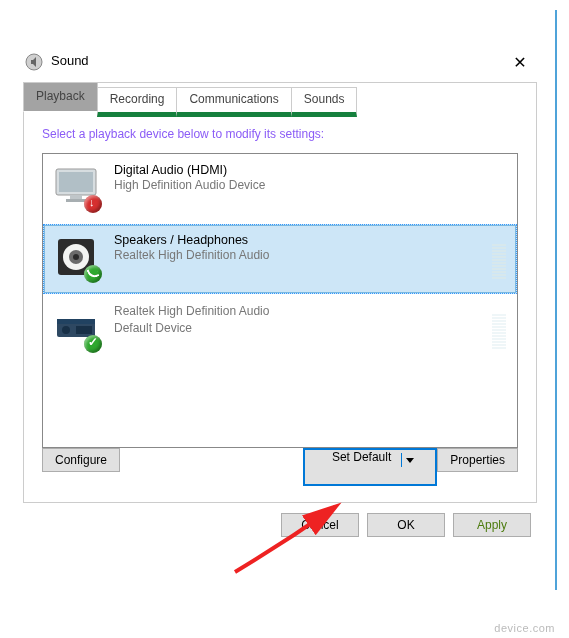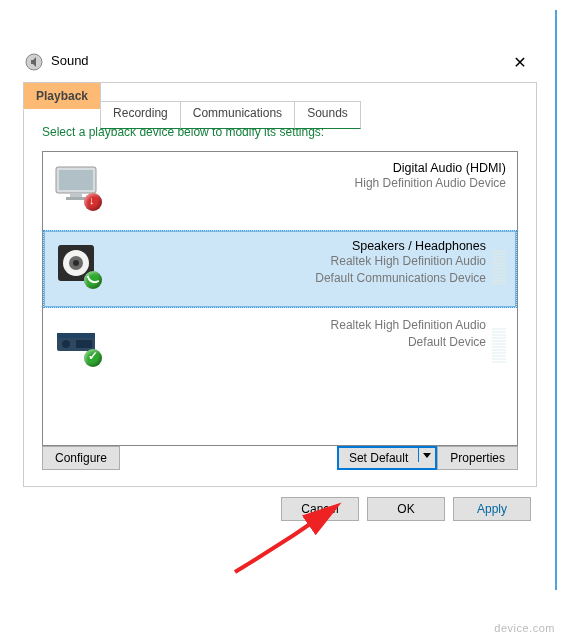--- a/index.html
+++ b/index.html
@@ -58,48 +58,47 @@
     border-bottom: none;
     background: #fff;
     color: #444;
     margin-right: -1px;
     cursor: pointer;
     position: relative;
   }
   .tab.active {
     border-bottom: 1px solid #fff;
     z-index: 2;
-    background: #fdba74;
-    font-weight: bold;
+    background: #a3a3a3;
+    font-weight: normal;
   }
   .tab:not(.active) {
-    top: 19px;
+    top: 5px;
     padding-top: 4px;
-    border-bottom: 1px solid #15803d;
+    border-bottom: 5px solid #15803d;
   }
   .content {
     padding: 14px 18px 16px 18px;
   }
   .prompt {
-    color: #15803d;
+    color: #8b5cf6;
     margin-bottom: 12px;
   }
   .device-list {
     border: 1px solid #888;
     width: 100%;
     height: 295px;
     overflow: hidden;
     background: #fff;
   }
   .device {
     display: flex;
     align-items: flex-start;
-    padding: 8px 10px 20px 8px;
+    padding: 8px 10px 12px 8px;
     border: 1px dotted transparent;
-    text-align: right;
   }
   .device.selected {
     background: #cde6f7;
     border: 1px dotted #3399ff;
     outline: 1px solid #7ab8e0;
     outline-offset: -2px;
   }
   .dev-icon {
     width: 48px;
     height: 48px;
@@ -140,42 +139,42 @@
     cursor: pointer;
     height: 24px;
     line-height: 14px;
   }
   .btn.default {
     border: 2px solid #0078d7;
     padding: 3px 11px;
   }
   .btn.split {
     display: inline-flex;
-    align-items: flex-start;
-    padding: 0;
+    align-items: flex-end;
+    padding: 17px;
     min-width: 0;
   }
   .btn.split .main {
     padding: 3px 10px;
   }
   .btn.split .arrow {
     border-left: 1px solid #0078d7;
     padding: 3px 4px;
     display: flex;
     align-items: center;
     justify-content: center;
   }
   .bottom-buttons {
     display: flex;
     justify-content: flex-end;
     gap: 8px;
     padding: 10px 14px 4px 0;
   }
   .btn.disabled {
-    color: #0369a1;
+    color: #4d7c0f;
     cursor: default;
   }
   
   .monitor-svg { width: 48px; height: 48px; }
   .speaker-svg { width: 48px; height: 48px; }
   .digiout-svg { width: 48px; height: 48px; }
   .overlay-badge {
     position: absolute;
     bottom: -2px;
     right: -2px;
@@ -287,21 +286,20 @@
               <rect x="6" y="6" width="36" height="36" rx="3" fill="#2c2c2c"></rect>
               <circle cx="24" cy="24" r="13" fill="#f3f4f2"></circle>
               <circle cx="24" cy="24" r="7" fill="#6b6b6b"></circle>
               <circle cx="24" cy="24" r="3" fill="#2b2b2b"></circle>
             </svg>
             <div class="overlay-badge badge-green phone"></div>
           </div>
           <div class="dev-text">
             <div class="dev-name">Speakers / Headphones</div>
             <div class="dev-sub">Realtek High Definition Audio</div>
-            <div class="dev-sub">Default Communications Device</div>
           </div>
           <div class="dev-meter">
             <div class="seg"></div>
               <div class="seg"></div>
               <div class="seg"></div>
               <div class="seg"></div>
               <div class="seg"></div>
             <div class="seg"></div>
               <div class="seg"></div>
               <div class="seg"></div>

